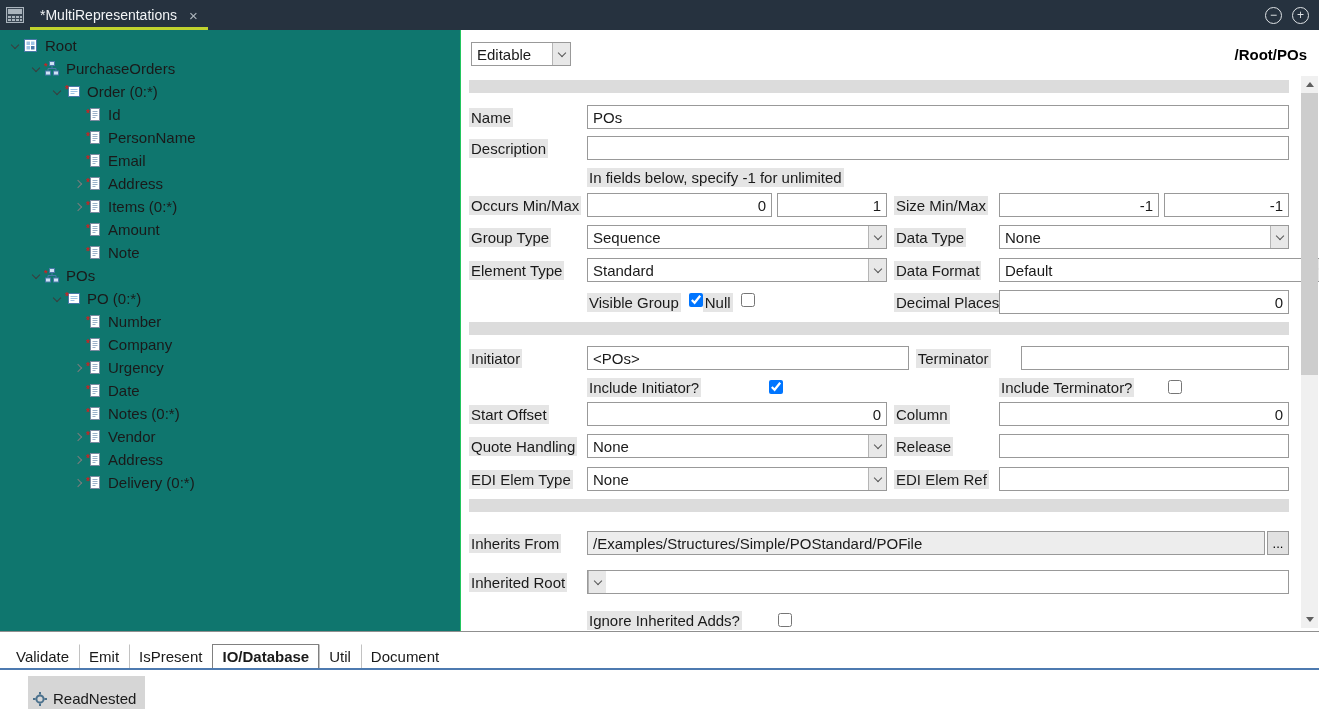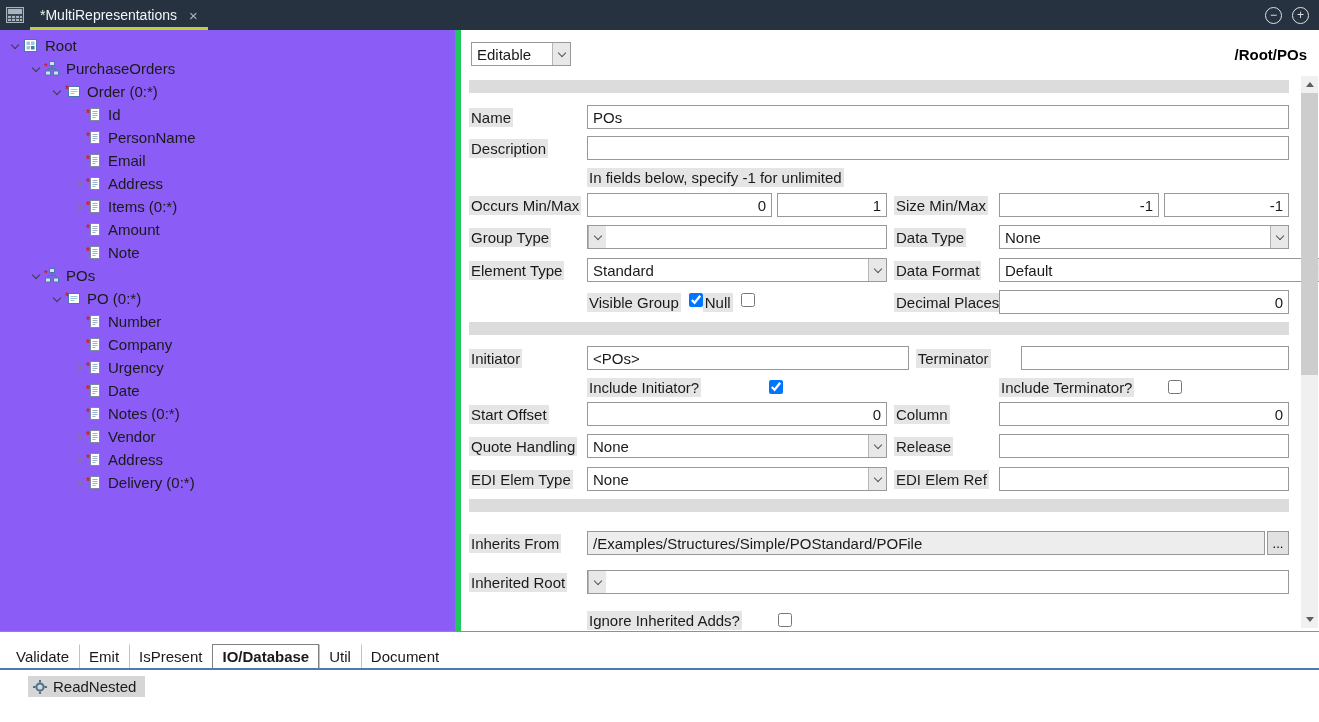--- a/index.html
+++ b/index.html
@@ -10,21 +10,21 @@
   .appicon{margin-left:6px;display:flex;align-items:center;}
   .doc-tab{height:30px;display:flex;align-items:center;padding:0 10px;position:relative;margin-left:6px;cursor:default;}
   .doc-tab .ul{position:absolute;left:0;right:0;bottom:0;height:3px;background:#c0d22e;}
   .doc-tab-label{color:#f2f4f6;font-size:14px;white-space:nowrap;}
   .tab-close{color:#aeb6bd;margin-left:12px;font-size:15px;line-height:1;}
   .winbtns{margin-left:auto;display:flex;gap:10px;margin-right:10px;}
   .circ{width:17px;height:17px;border:1px solid #dfe3e6;border-radius:50%;color:#dfe3e6;display:flex;align-items:center;justify-content:center;font-size:12px;line-height:1;}
 
   
   .main{display:flex;height:602px;border-bottom:1px solid #8f8f8f;}
-  .tree{width:461px;border-right:6px solid #22c55e;padding-top:4px;overflow:hidden;background:#8b5cf6;}
+  .tree{width:461px;border-right:1px solid #22c55e;padding-top:4px;overflow:hidden;background:#0f766e;}
   .tree-row{height:23px;display:flex;align-items:center;white-space:nowrap;}
   .twisty{width:17px;height:16px;display:flex;align-items:center;justify-content:center;flex:none;}
   .chev{width:6px;height:6px;border-right:1.6px solid #3c3c3c;border-bottom:1.6px solid #3c3c3c;display:block;}
   .chev.expanded{transform:rotate(45deg);margin-top:-2px;}
   .chev.collapsed{border-color:#7d7d7d;transform:rotate(-45deg);}
   .tree-icon{width:17px;height:15px;flex:none;margin-right:5px;display:flex;align-items:center;}
   .tree-label{white-space:nowrap;}
 
   
   .props{flex:1;position:relative;background:#fff;overflow:hidden;}
@@ -56,21 +56,21 @@
   .sbbtn.up{top:0;} .sbbtn.down{bottom:0;}
   .tri-up{width:0;height:0;border-left:4px solid transparent;border-right:4px solid transparent;border-bottom:5px solid #5f5f5f;}
   .tri-down{width:0;height:0;border-left:4px solid transparent;border-right:4px solid transparent;border-top:5px solid #5f5f5f;}
 
   
   .tabstrip{display:flex;align-items:flex-end;height:38px;padding-left:6px;border-bottom:2px solid #4d7ab0;}
   .tab{padding:3px 9px;border:1px solid transparent;border-left:1px solid #c2c2c2;border-bottom:none;white-space:nowrap;}
   .tab:first-child{border-left-color:transparent;}
   .tab.active{font-weight:bold;border:1px solid #808080;border-bottom:none;background:#fff;}
   .methods{padding:6px 0 0 28px;}
-  .method{display:inline-flex;align-items:center;gap:6px;background:#d6d6d6;padding:2px 9px 2px 5px;}
+  .method{display:inline-flex;align-items:center;gap:6px;background:#d6d6d6;padding:14px 9px 2px 5px;}
 </style>
 </head>
 <body>
 
 <div class="titlebar">
   <span class="appicon">
     <svg width="18" height="16" viewBox="0 0 18 16">
         <rect x="0.5" y="0.5" width="17" height="15" fill="#3a4754" stroke="#aab4bd"></rect>
         <rect x="2" y="2" width="14" height="5" fill="#aab4bd"></rect>
         <g fill="#aab4bd">
@@ -385,20 +385,21 @@
         <input type="text" class="tin num" style="width: 185px;" value="0">
         <input type="text" class="tin num" style="width: 110px; margin-left: 5px;" value="1">
         <span class="lcol2"><span class="chip">Size Min/Max</span></span>
         <input type="text" class="tin num" style="width: 160px;" value="-1">
         <input type="text" class="tin num" style="width: 125px; margin-left: 5px;" value="-1">
       </div>
 
       <div class="frow" style="margin-top:8px">
         <span class="lcol"><span class="chip">Group Type</span></span>
         <div class="combo" style="width:300px">
+          <span class="combo-val">Sequence</span>
           <span class="combo-btn">
               <i class="dd"></i>
             </span>
         </div>
         <span class="lcol2"><span class="chip">Data Type</span></span>
         <div class="combo" style="width:290px">
           <span class="combo-val">None</span>
           <span class="combo-btn">
               <i class="dd"></i>
             </span>

